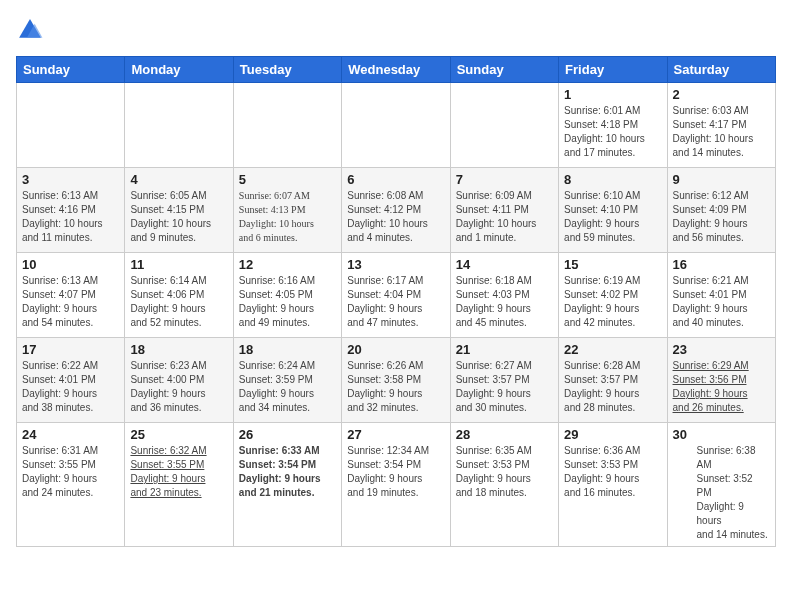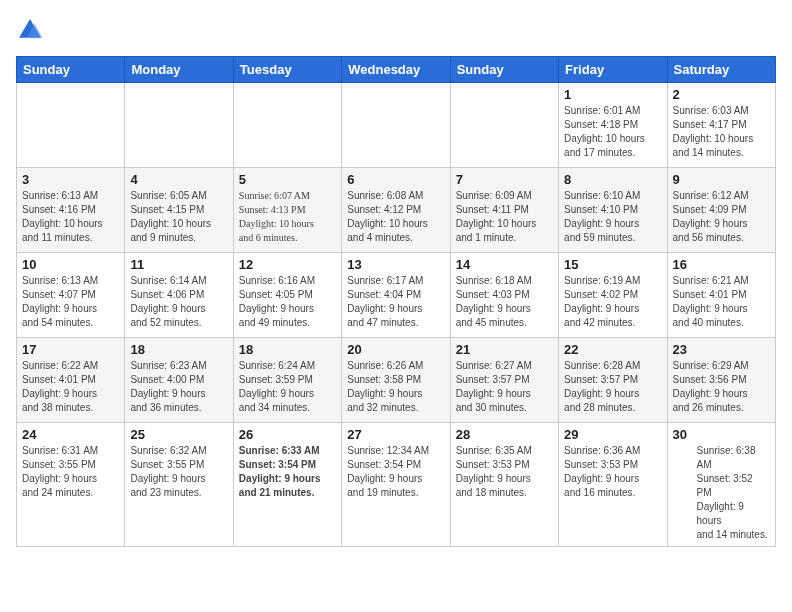--- a/index.html
+++ b/index.html
@@ -289,37 +289,37 @@
         </td>
         <td>
           <div class="day-number">22</div>
           <div class="day-info" style="white-space: pre-line;">Sunrise: 6:28 AM
 Sunset: 3:57 PM
 Daylight: 9 hours
 and 28 minutes.</div>
         </td>
         <td>
           <div class="day-number">23</div>
-          <div class="day-info" style="white-space: pre-line;">Sunrise: 6:29 AM
+          <div class="day-info" style="white-space: pre-line; text-decoration: underline;">Sunrise: 6:29 AM
 Sunset: 3:56 PM
 Daylight: 9 hours
 and 26 minutes.</div>
         </td>
       </tr>
       <tr>
         <td>
           <div class="day-number">24</div>
           <div class="day-info" style="white-space: pre-line;">Sunrise: 6:31 AM
 Sunset: 3:55 PM
 Daylight: 9 hours
 and 24 minutes.</div>
         </td>
         <td>
           <div class="day-number">25</div>
-          <div class="day-info" style="white-space: pre-line;">Sunrise: 6:32 AM
+          <div class="day-info" style="white-space: pre-line; text-decoration: underline;">Sunrise: 6:32 AM
 Sunset: 3:55 PM
 Daylight: 9 hours
 and 23 minutes.</div>
         </td>
         <td>
           <div class="day-number">26</div>
           <div class="day-info" style="white-space: pre-line; font-weight: bold;">Sunrise: 6:33 AM
 Sunset: 3:54 PM
 Daylight: 9 hours
 and 21 minutes.</div>

